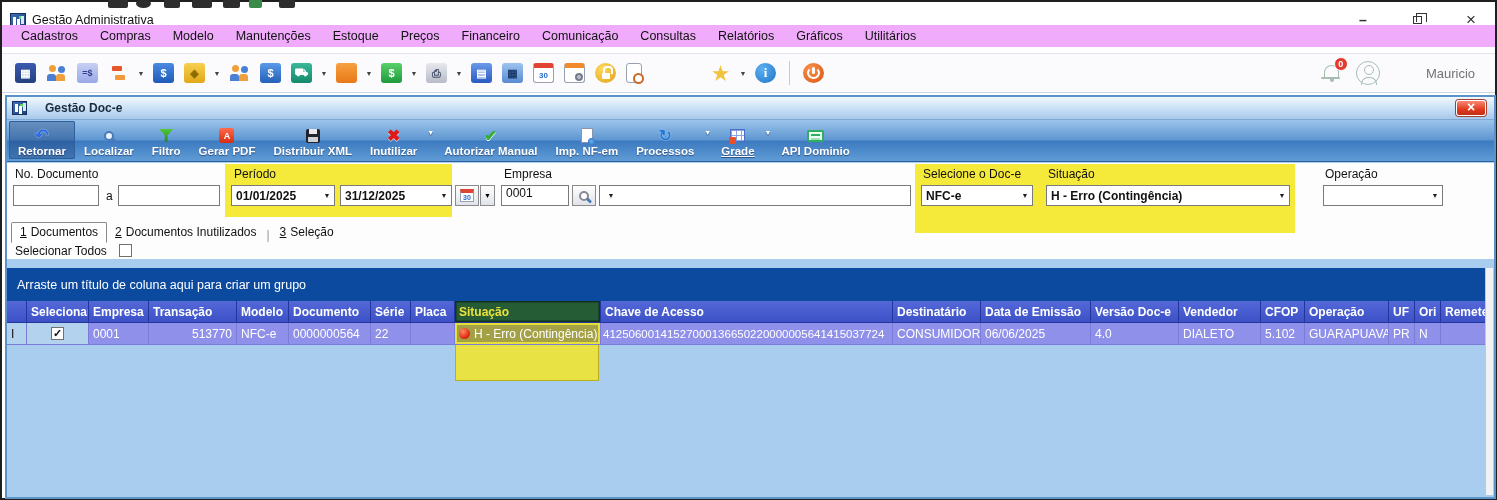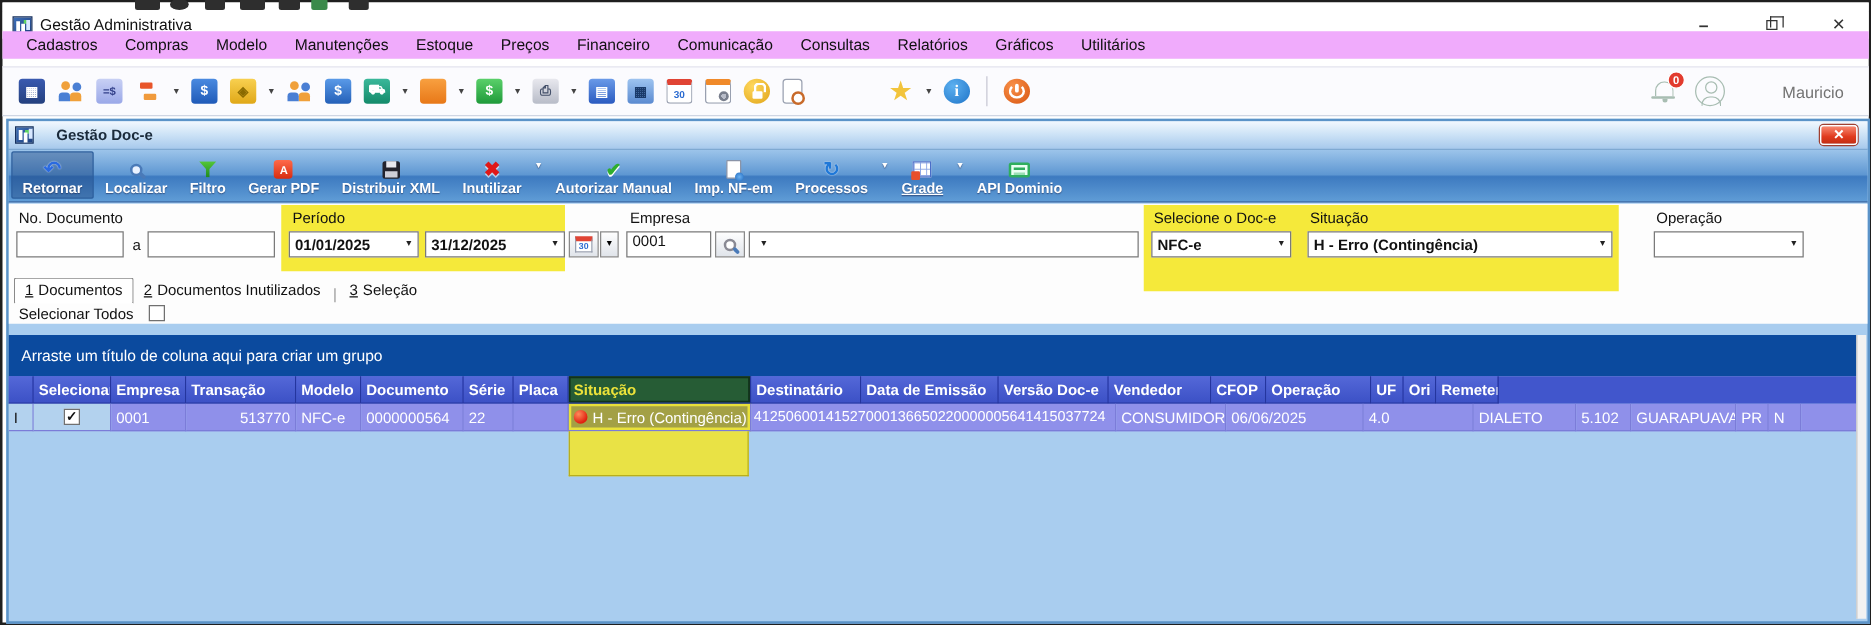--- a/index.html
+++ b/index.html
@@ -380,20 +380,21 @@
     <div class="gheader">
       <div class="gh w0"></div>
       <div class="gh w1">Selecionar</div>
       <div class="gh w2">Empresa</div>
       <div class="gh w3">Transação</div>
       <div class="gh w4">Modelo</div>
       <div class="gh w5">Documento</div>
       <div class="gh w6">Série</div>
       <div class="gh w7">Placa</div>
       <div class="gh w8 hl">Situação</div>
+      <div class="gh w9">Chave de Acesso</div>
       <div class="gh w10">Destinatário</div>
       <div class="gh w11">Data de Emissão</div>
       <div class="gh w12">Versão Doc-e</div>
       <div class="gh w13">Vendedor</div>
       <div class="gh w14">CFOP</div>
       <div class="gh w15">Operação</div>
       <div class="gh w16">UF</div>
       <div class="gh w17">Ori</div>
       <div class="gh w18">Remetente</div>
     </div>

